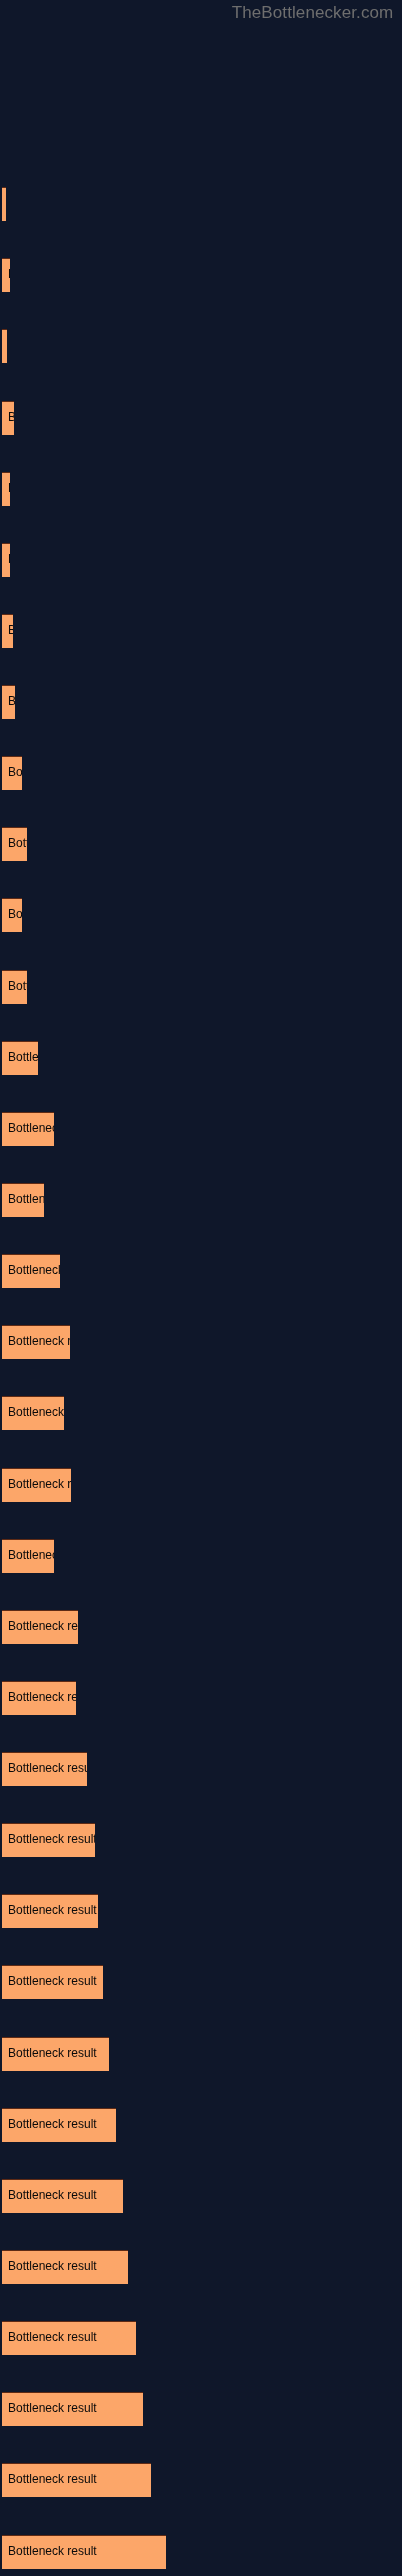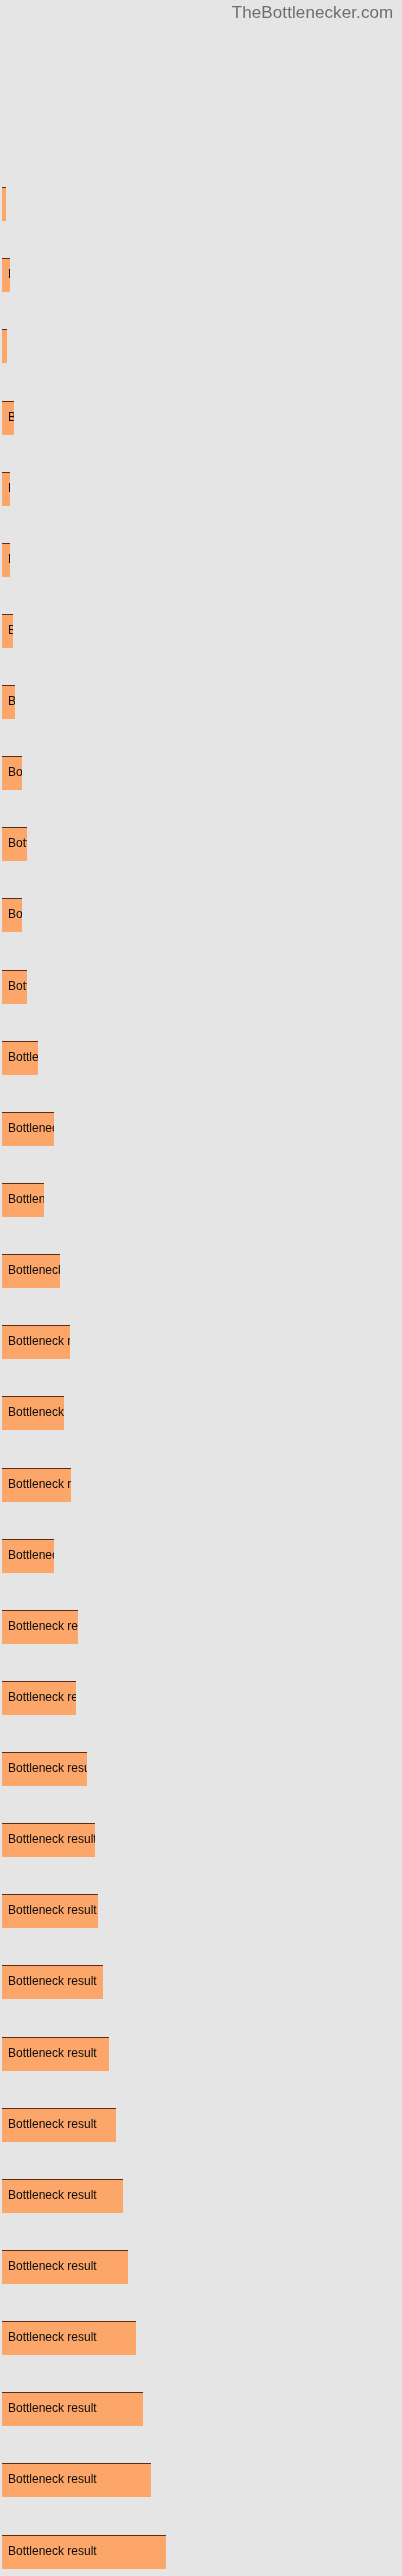--- a/index.html
+++ b/index.html
@@ -16,21 +16,21 @@
     font-family: "Liberation Sans", sans-serif;
     -webkit-font-smoothing: antialiased;
   }
 
   #chart-root {
     position: absolute;
     left: 0;
     top: 0;
     width: 403px;
     height: 2576px;
-    background: #e5e5e5;
+    background: #0f172a;
   }
 
   .watermark {
     position: absolute;
     right: 9.7px;
     top: 1.6px;
     font-size: 17px;
     line-height: 21px;
     color: #6e6e6e;
     letter-spacing: 0.1px;

